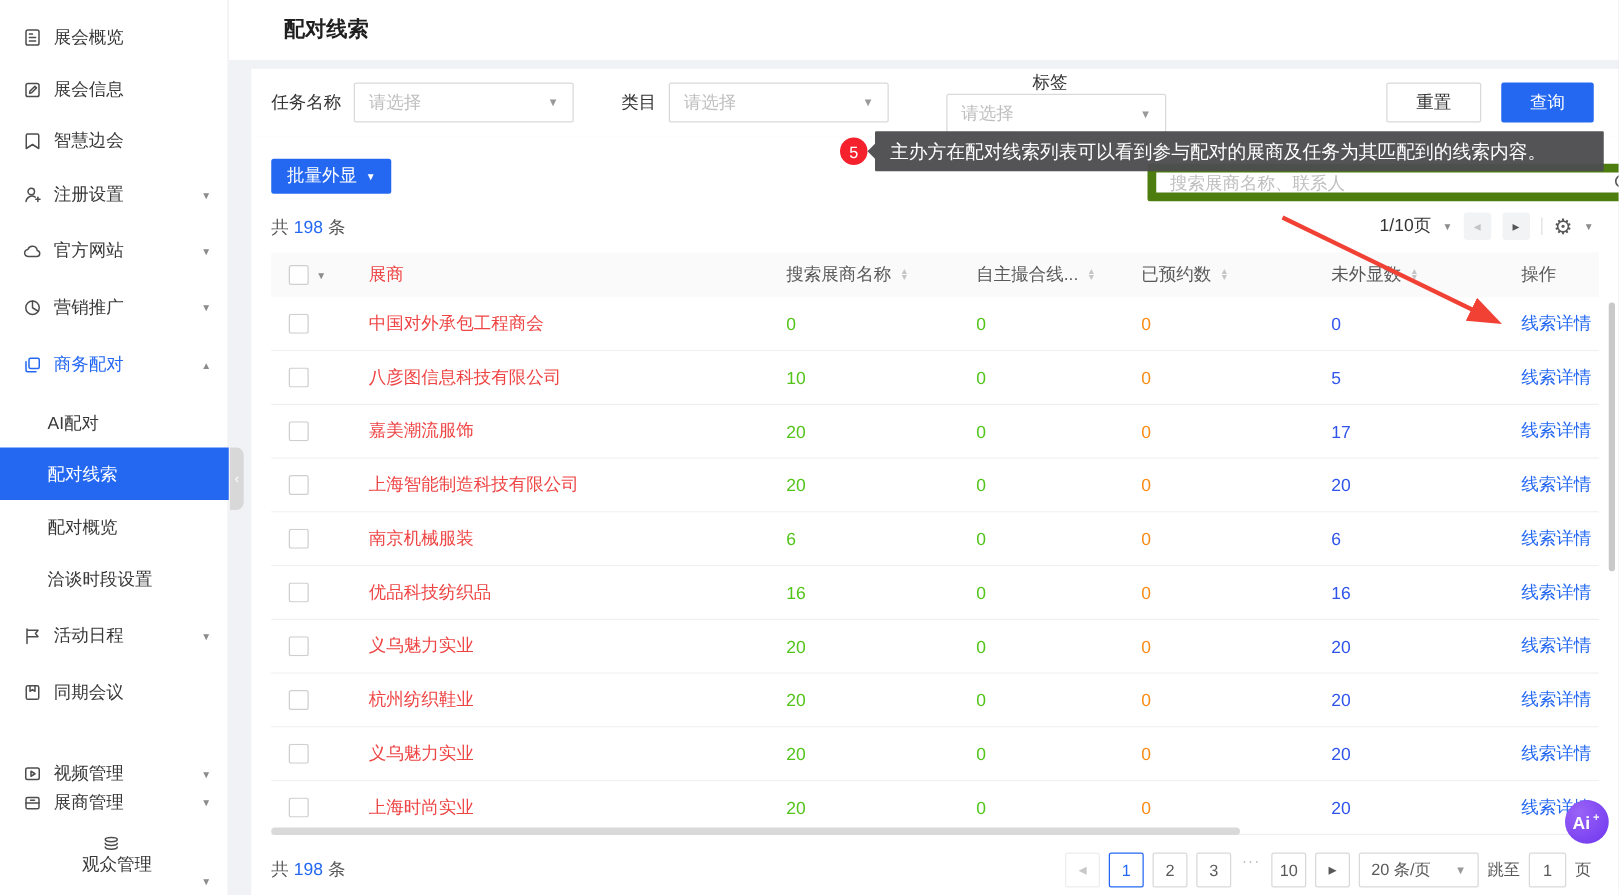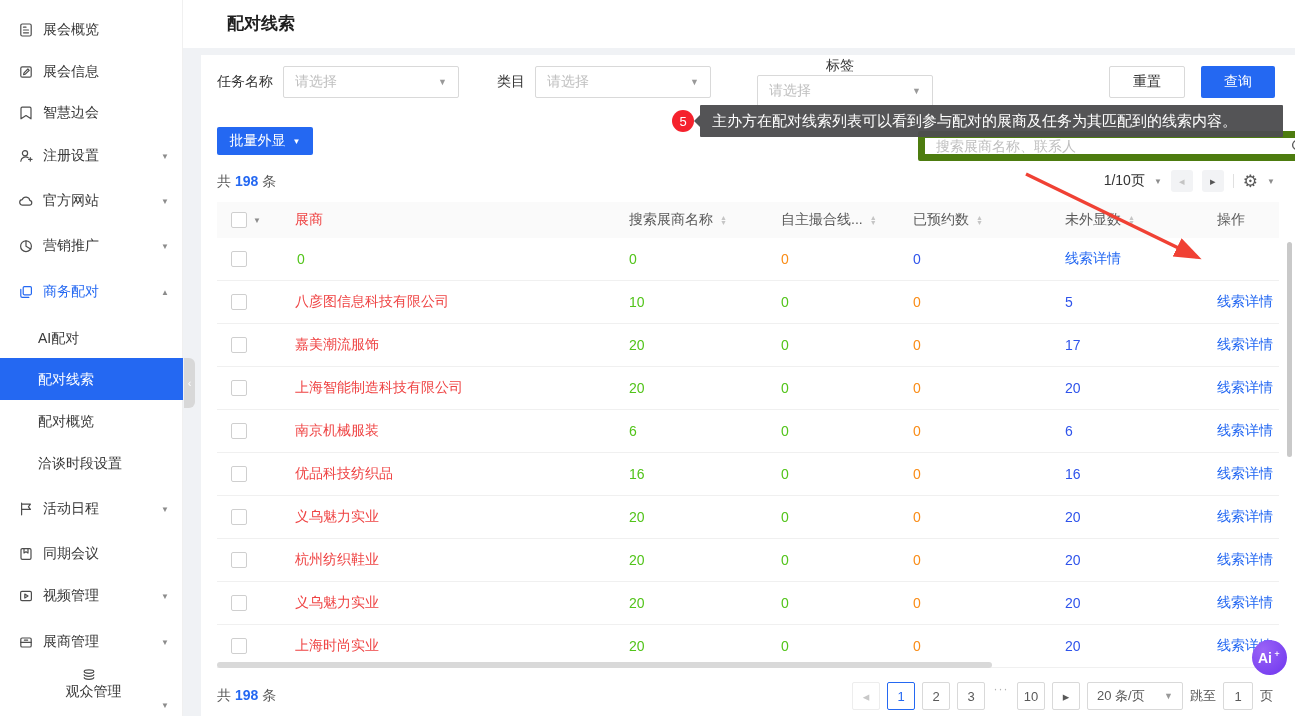--- a/index.html
+++ b/index.html
@@ -36,21 +36,21 @@
   .sel-caret{font-size:9px;color:#999;}
   .btn{height:32px;border-radius:2px;display:flex;align-items:center;justify-content:center;cursor:pointer;box-sizing:border-box;font-size:14px;}
   .btn-reset{width:76px;border:1px solid #d9d9d9;background:#fff;color:#333;margin-left:auto;}
   .btn-query{width:74px;border:none;background:#2468f2;color:#fff;margin-left:16px;}
 
   .content-card{position:absolute;left:18px;top:109px;width:1094px;height:607px;background:#fff;}
   .btn-batch{position:absolute;left:16px;top:18px;width:96px;height:28px;background:#2468f2;color:#fff;
              border-radius:2px;display:flex;align-items:center;justify-content:center;gap:7px;cursor:pointer;}
   .btn-batch .bcaret{font-size:8px;color:#fff;}
   .total-line{position:absolute;left:16px;top:64px;color:#595959;}
-  .total-line b, .foot-total b{color:#2468f2;font-weight:bold;padding:0 4px;}
+  .total-line b, .foot-total b{color:#2468f2;font-weight:normal;padding:0 4px;}
   .foot-total{color:#595959;}
   .top-pager{position:absolute;right:20px;top:61px;display:flex;align-items:center;gap:9px;color:#333;}
   .tiny-caret{font-size:8px;color:#8c8c8c;}
   .sq-btn{width:22px;height:22px;border-radius:3px;background:#f2f3f5;display:flex;align-items:center;
           justify-content:center;font-size:11px;cursor:pointer;}
   .sq-btn.prev{color:#c4c4c4;}
   .sq-btn.next{color:#555;}
   .vdivider{width:1px;height:14px;background:#e0e0e0;}
   .gear{font-size:17px;color:#595959;line-height:1;cursor:pointer;}
 
@@ -195,21 +195,21 @@
         </div>
         <div class="side-item" style="top: 533px;">
           <span class="sicon">
             <svg width="16" height="16" viewBox="0 0 16 16" fill="none" stroke="currentColor" stroke-width="1.2" stroke-linecap="round" stroke-linejoin="round">
               <rect x="3" y="2.6" width="10" height="10.8" rx="1.3"></rect>
               <path d="M6 2.6 V7 l2-1.3 2 1.3 V2.6"></path>
             </svg>
           </span>
           <span>同期会议</span>
         </div>
-        <div class="side-item" style="top: 575px; justify-content: flex-end;">
+        <div class="side-item" style="top: 598px; justify-content: flex-end;">
           <span class="sicon">
             <svg width="16" height="16" viewBox="0 0 16 16" fill="none" stroke="currentColor" stroke-width="1.2" stroke-linecap="round" stroke-linejoin="round">
               <rect x="2.6" y="3.4" width="10.8" height="9.2" rx="1.4"></rect>
               <path d="M6.8 6 L10 8 L6.8 10 Z"></path>
             </svg>
           </span>
           <span>视频管理</span>
           <span class="side-caret">▼</span>
         </div>
         <div class="side-item" style="top: 621px;">
@@ -327,20 +327,21 @@
             </div>
             <div class="cell">
               <span>操作</span>
             </div>
           </div>
         <div id="tbody">
             <div class="trow tbrow">
               <div class="cell c-check">
                 <span class="checkbox"></span>
               </div>
+              <div class="cell c-name">中国对外承包工程商会</div>
               <div class="cell num-g">0</div>
               <div class="cell num-g">0</div>
               <div class="cell num-o">0</div>
               <div class="cell num-b">0</div>
               <div class="cell">
                 <span class="link">线索详情</span>
               </div>
             </div>
             <div class="trow tbrow">
               <div class="cell c-check">

